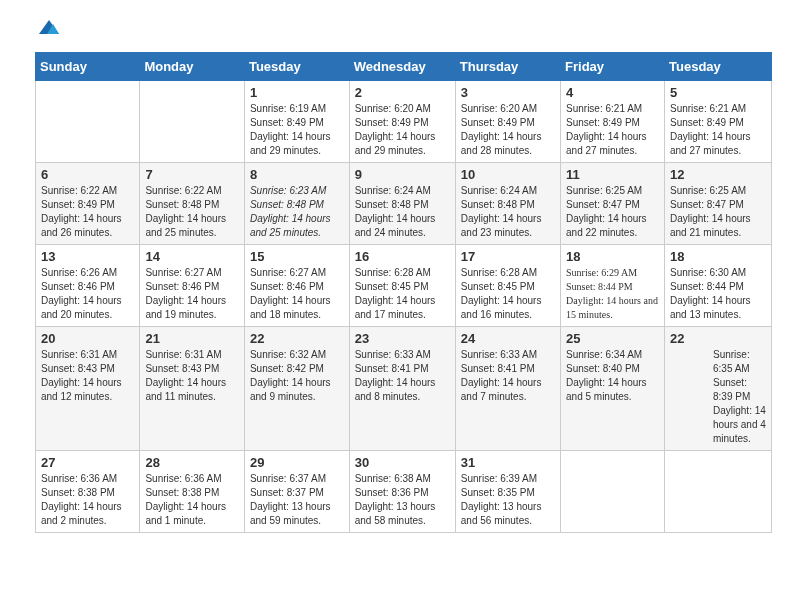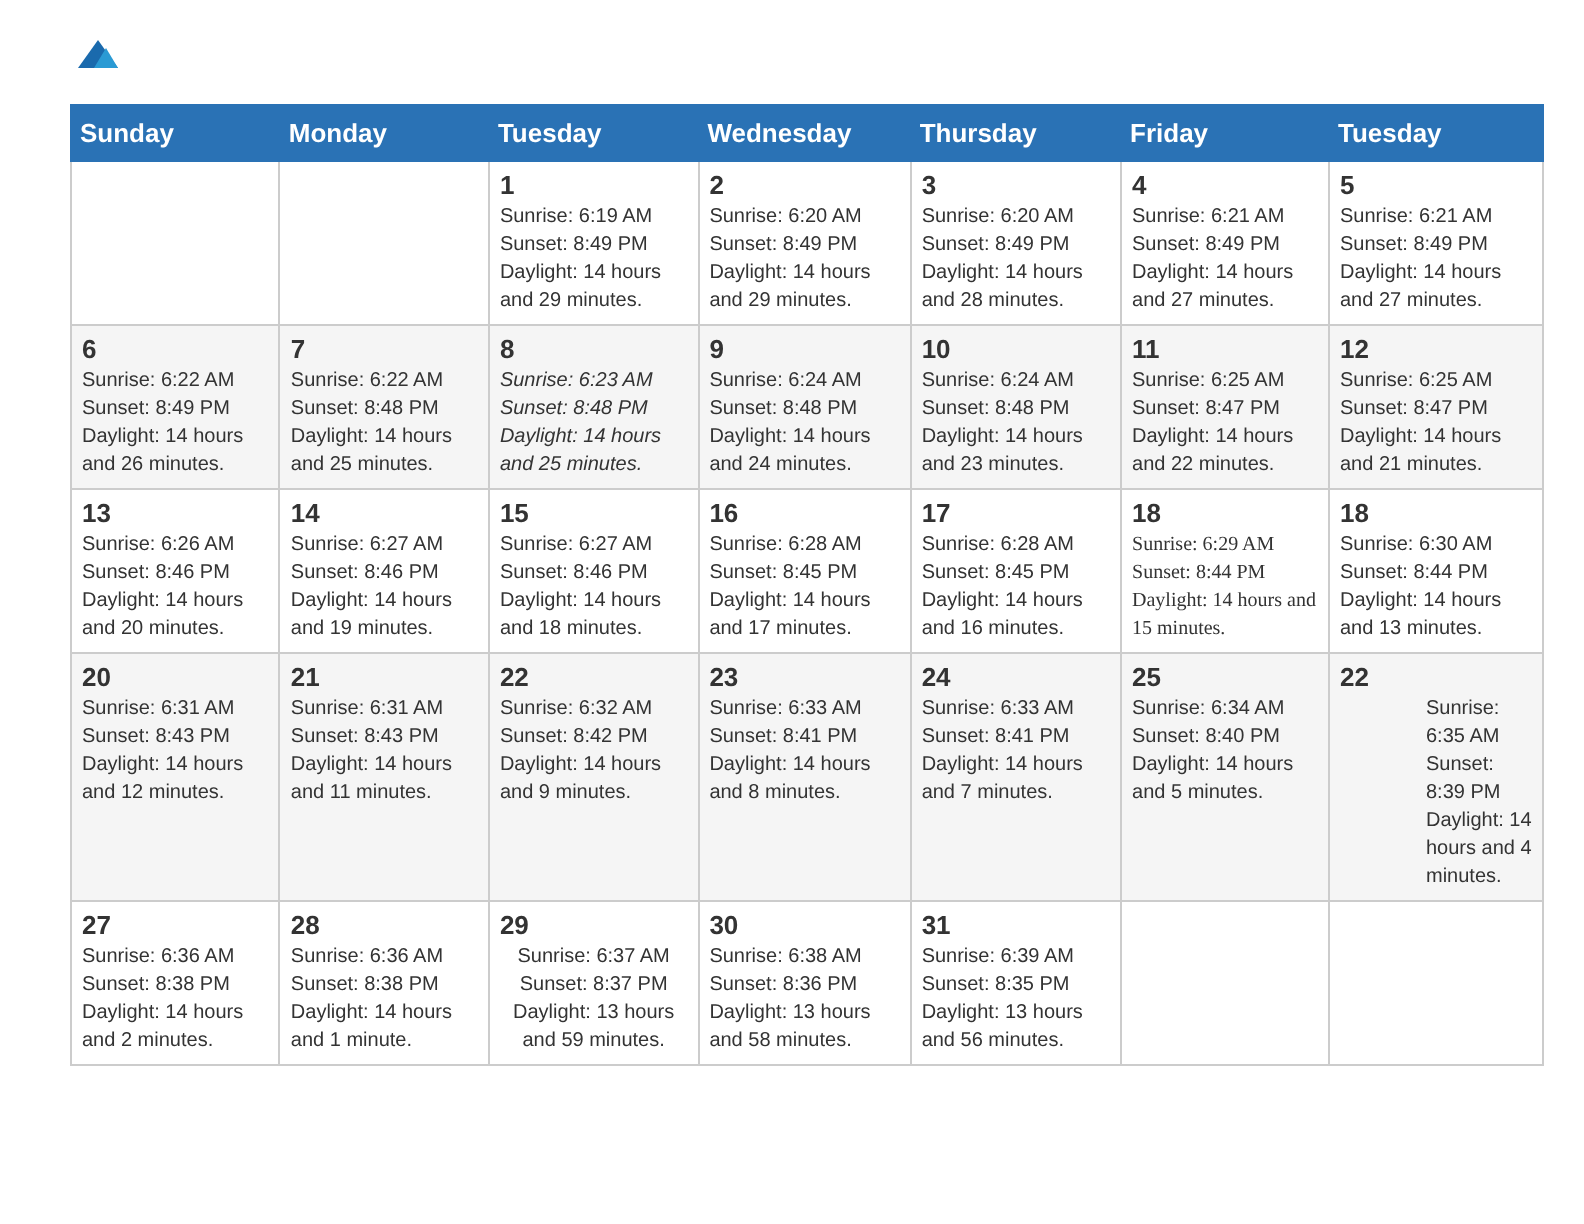--- a/index.html
+++ b/index.html
@@ -294,21 +294,21 @@
 Daylight: 14 hours and 2 minutes.</div>
           </td>
           <td>
             <span class="day-num">28</span>
             <div class="day-info" style="white-space: pre-line;">Sunrise: 6:36 AM
 Sunset: 8:38 PM
 Daylight: 14 hours and 1 minute.</div>
           </td>
           <td>
             <span class="day-num">29</span>
-            <div class="day-info" style="white-space: pre-line; text-align: center;">Sunrise: 6:37 AM
+            <div class="day-info" style="white-space: pre-line;">Sunrise: 6:37 AM
 Sunset: 8:37 PM
 Daylight: 13 hours and 59 minutes.</div>
           </td>
           <td>
             <span class="day-num">30</span>
             <div class="day-info" style="white-space: pre-line;">Sunrise: 6:38 AM
 Sunset: 8:36 PM
 Daylight: 13 hours and 58 minutes.</div>
           </td>
           <td>

